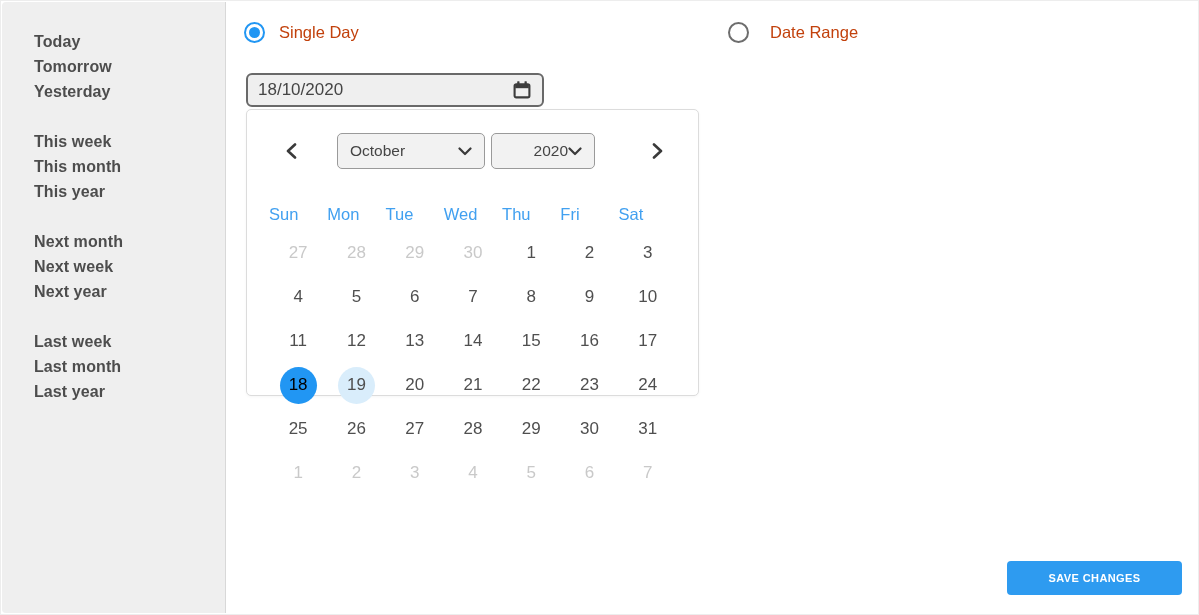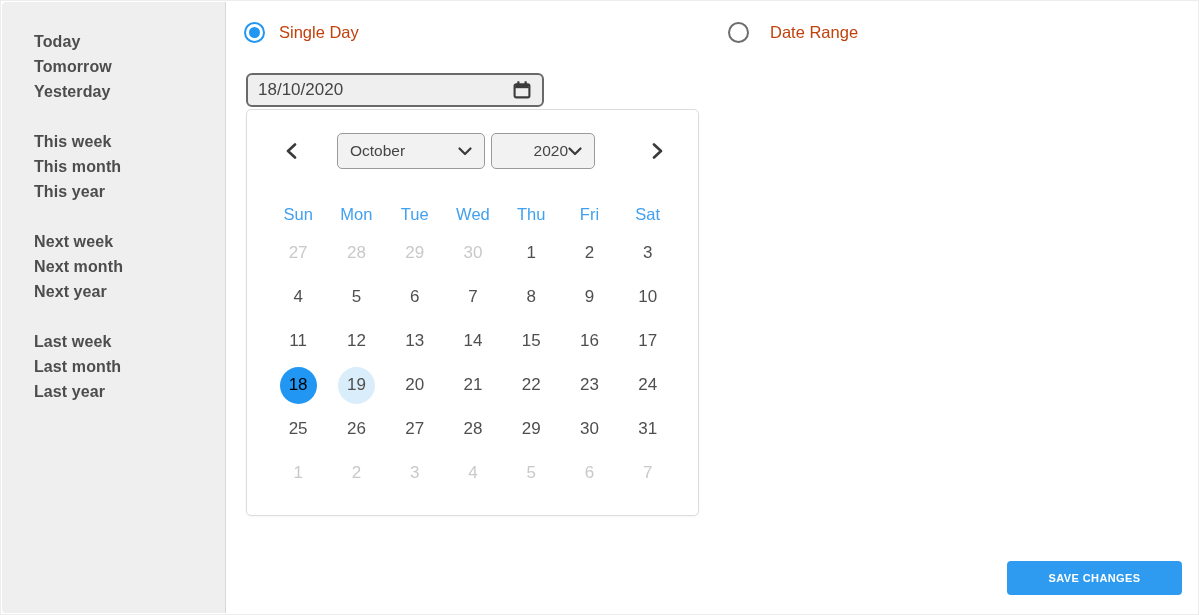--- a/index.html
+++ b/index.html
@@ -43,21 +43,21 @@
   }
   .date-input input {
     border:none; outline:none; background:transparent; flex:1;
     font-family:"Liberation Sans","DejaVu Sans",sans-serif;
     font-size:17px; color:#454545;
   }
   .cal-icon { width:20px; height:20px; flex:0 0 auto; cursor:pointer; }
 
   
   .panel {
-    position:absolute; left:245px; top:108px; width:453px; height:407px;
+    position:absolute; left:245px; top:108px; width:453px; height:287px;
     background:#fff; border:1px solid #dcdcdc; border-radius:5px;
     box-shadow:0 1px 3px rgba(0,0,0,0.04);
   }
   .panel-header { position:absolute; left:0; top:23px; width:100%; height:36px; }
   .nav-chevron {
     position:absolute; top:0; width:26px; height:36px;
     display:flex; align-items:center; justify-content:center; cursor:pointer;
   }
   .nav-chevron.prev { left:31px; }
   .nav-chevron.next { left:397px; }
@@ -65,21 +65,21 @@
     position:absolute; top:0; height:36px; background:#f2f2f2;
     border:1px solid #9a9a9a; border-radius:5px;
     display:flex; align-items:center; padding:0 12px; cursor:pointer;
     font-size:15.5px; color:#454545;
   }
   .select-box .sel-label { flex:1; }
   .select-box.month { left:90px; width:148px; }
   .select-box.year  { left:244px; width:104px;text-align:right; }
 
   .weekday-row { position:absolute; left:22px; top:89px; width:408px; display:flex; }
-  .weekday { width:58.28px; text-align:center; font-size:16.5px; color:#41a0f0; line-height:30px; }
+  .weekday { width:58.28px; text-align:left; font-size:16.5px; color:#41a0f0; line-height:30px; }
 
   .grid { position:absolute; left:22px; top:121px; width:408px; }
   .week { display:flex; height:44px; }
   .day {
     width:58.28px; height:44px; display:flex; align-items:center; justify-content:center;
     cursor:pointer;
   }
   .day .num {
     width:37px; height:37px; border-radius:50%;
     display:flex; align-items:center; justify-content:center;
@@ -107,22 +107,22 @@
         <div class="side-item">Today</div>
         <div class="side-item">Tomorrow</div>
         <div class="side-item">Yesterday</div>
       </div>
       <div class="side-group">
         <div class="side-item">This week</div>
         <div class="side-item">This month</div>
         <div class="side-item">This year</div>
       </div>
       <div class="side-group">
+        <div class="side-item">Next month</div>
         <div class="side-item">Next week</div>
-        <div class="side-item">Next month</div>
         <div class="side-item">Next year</div>
       </div>
       <div class="side-group">
         <div class="side-item">Last week</div>
         <div class="side-item">Last month</div>
         <div class="side-item">Last year</div>
       </div>
     </div>
 
   <div class="radio-row single">

